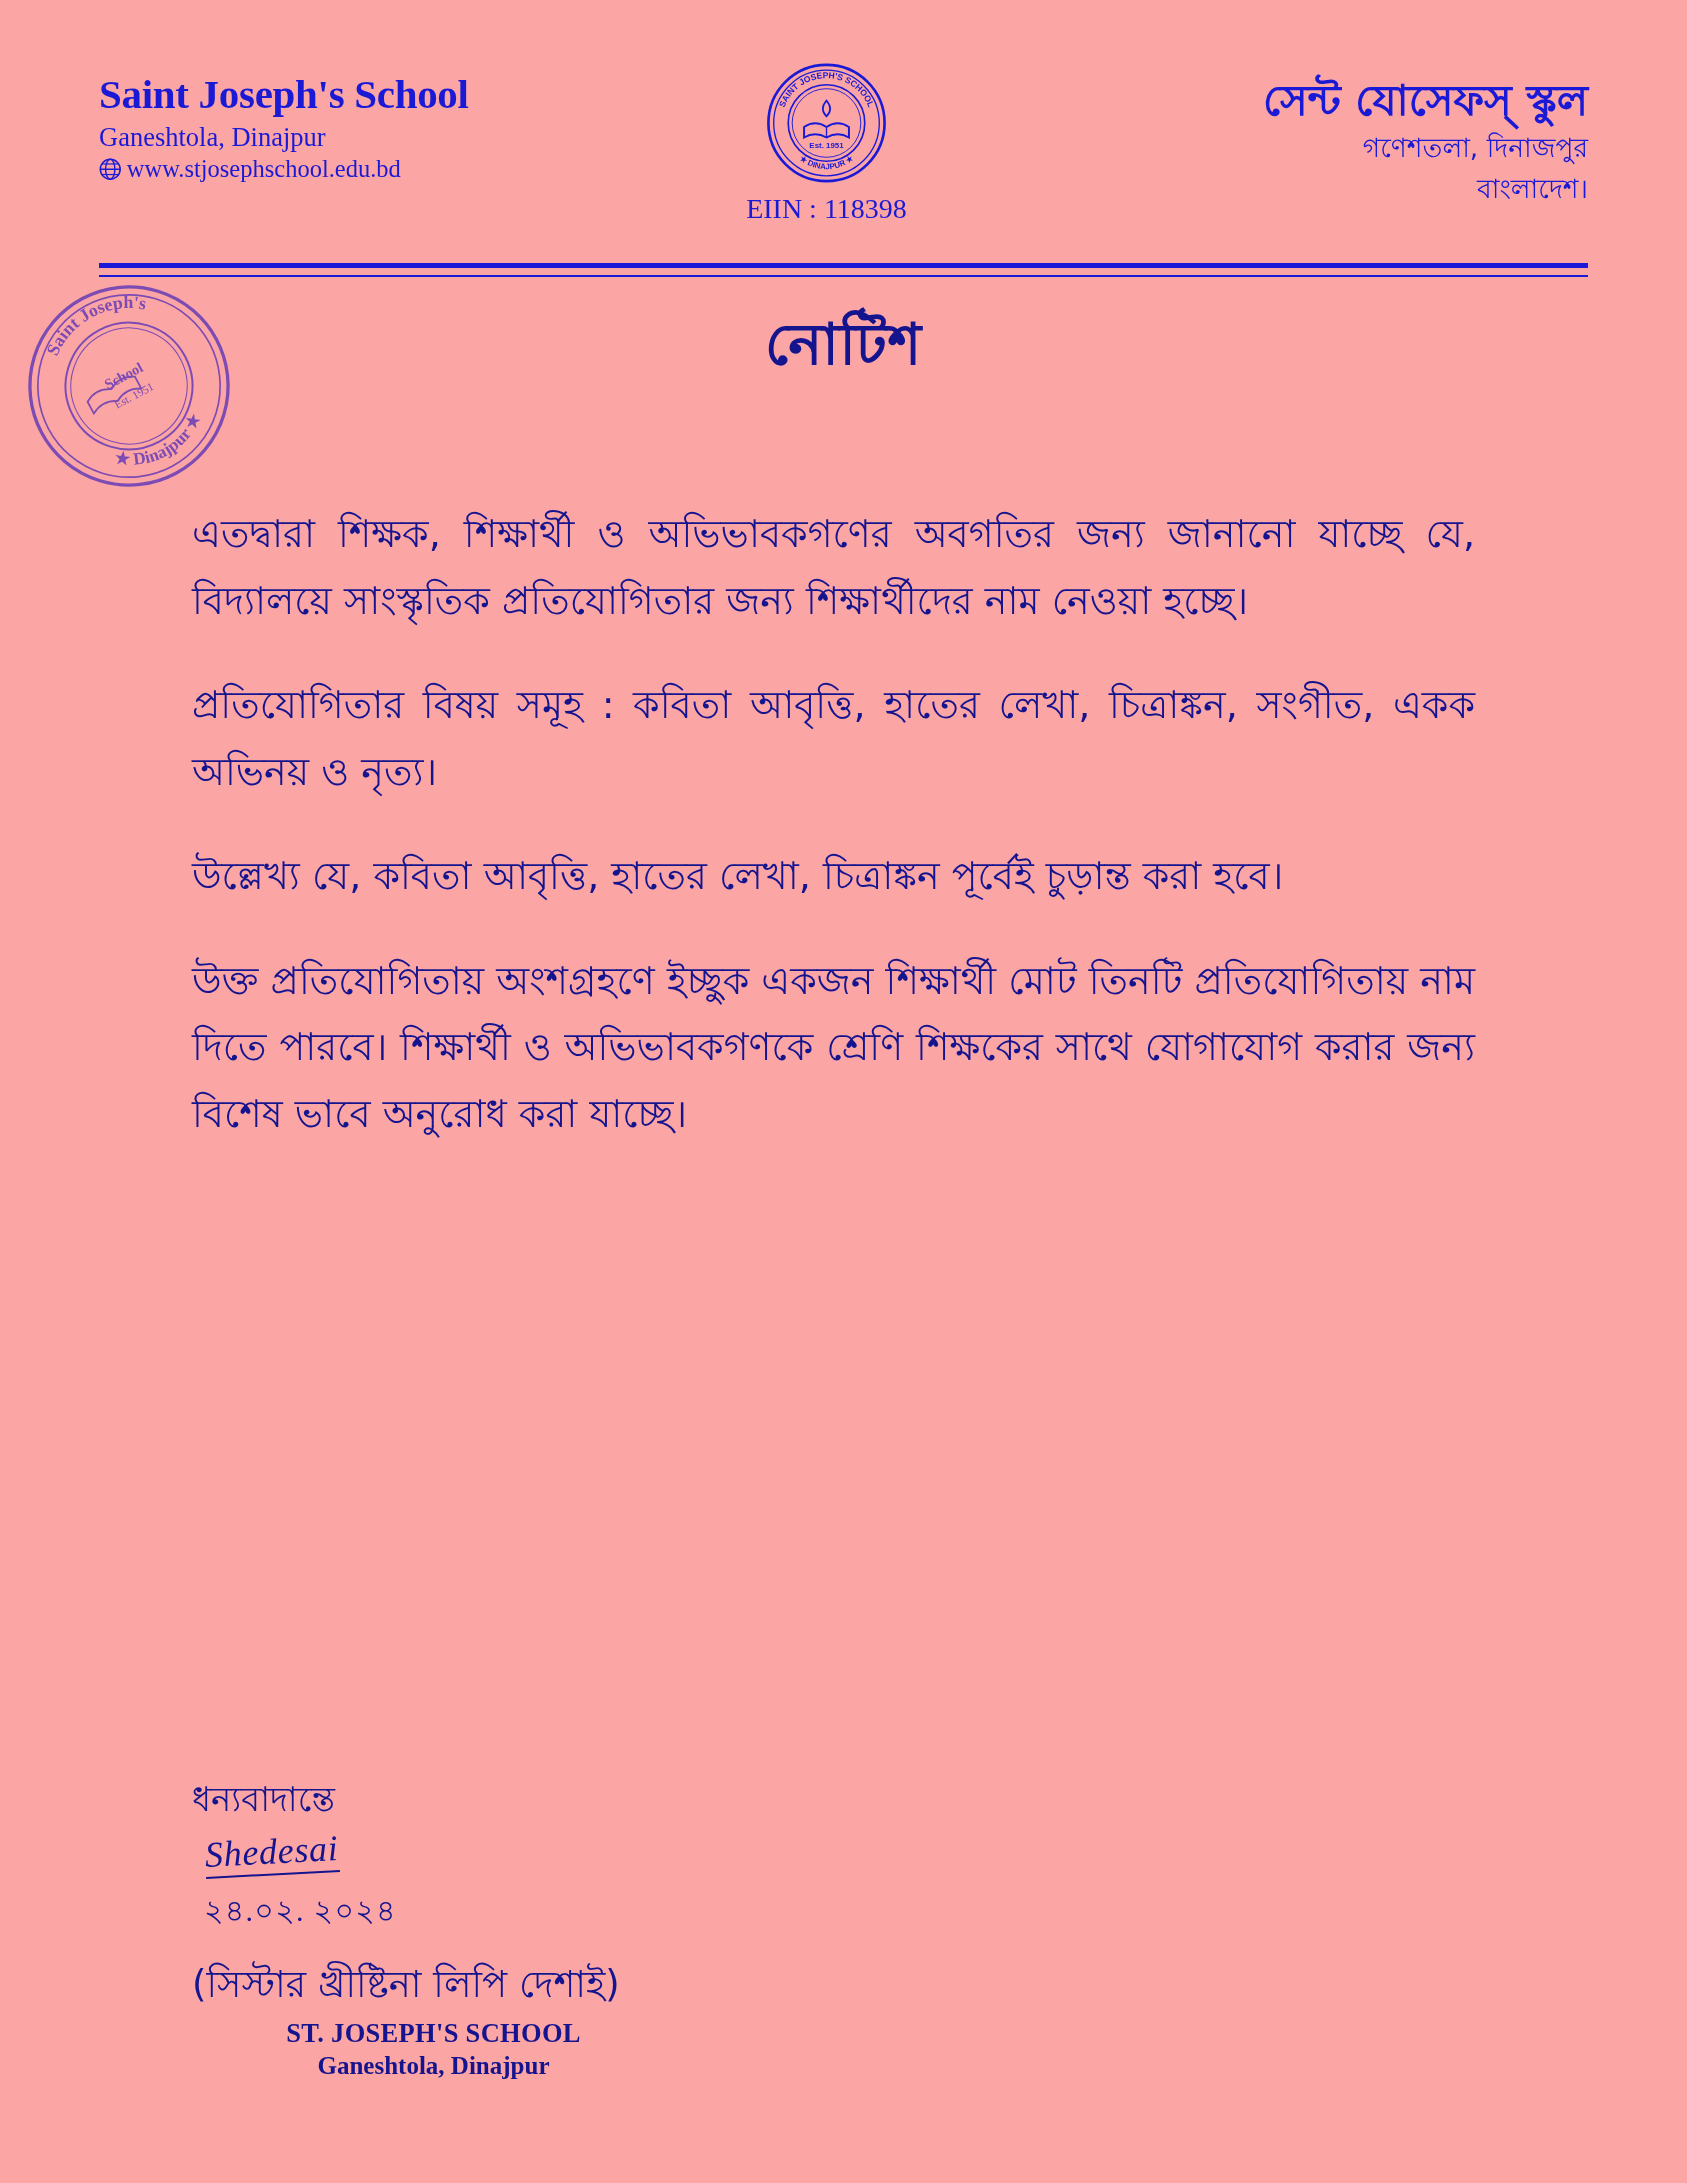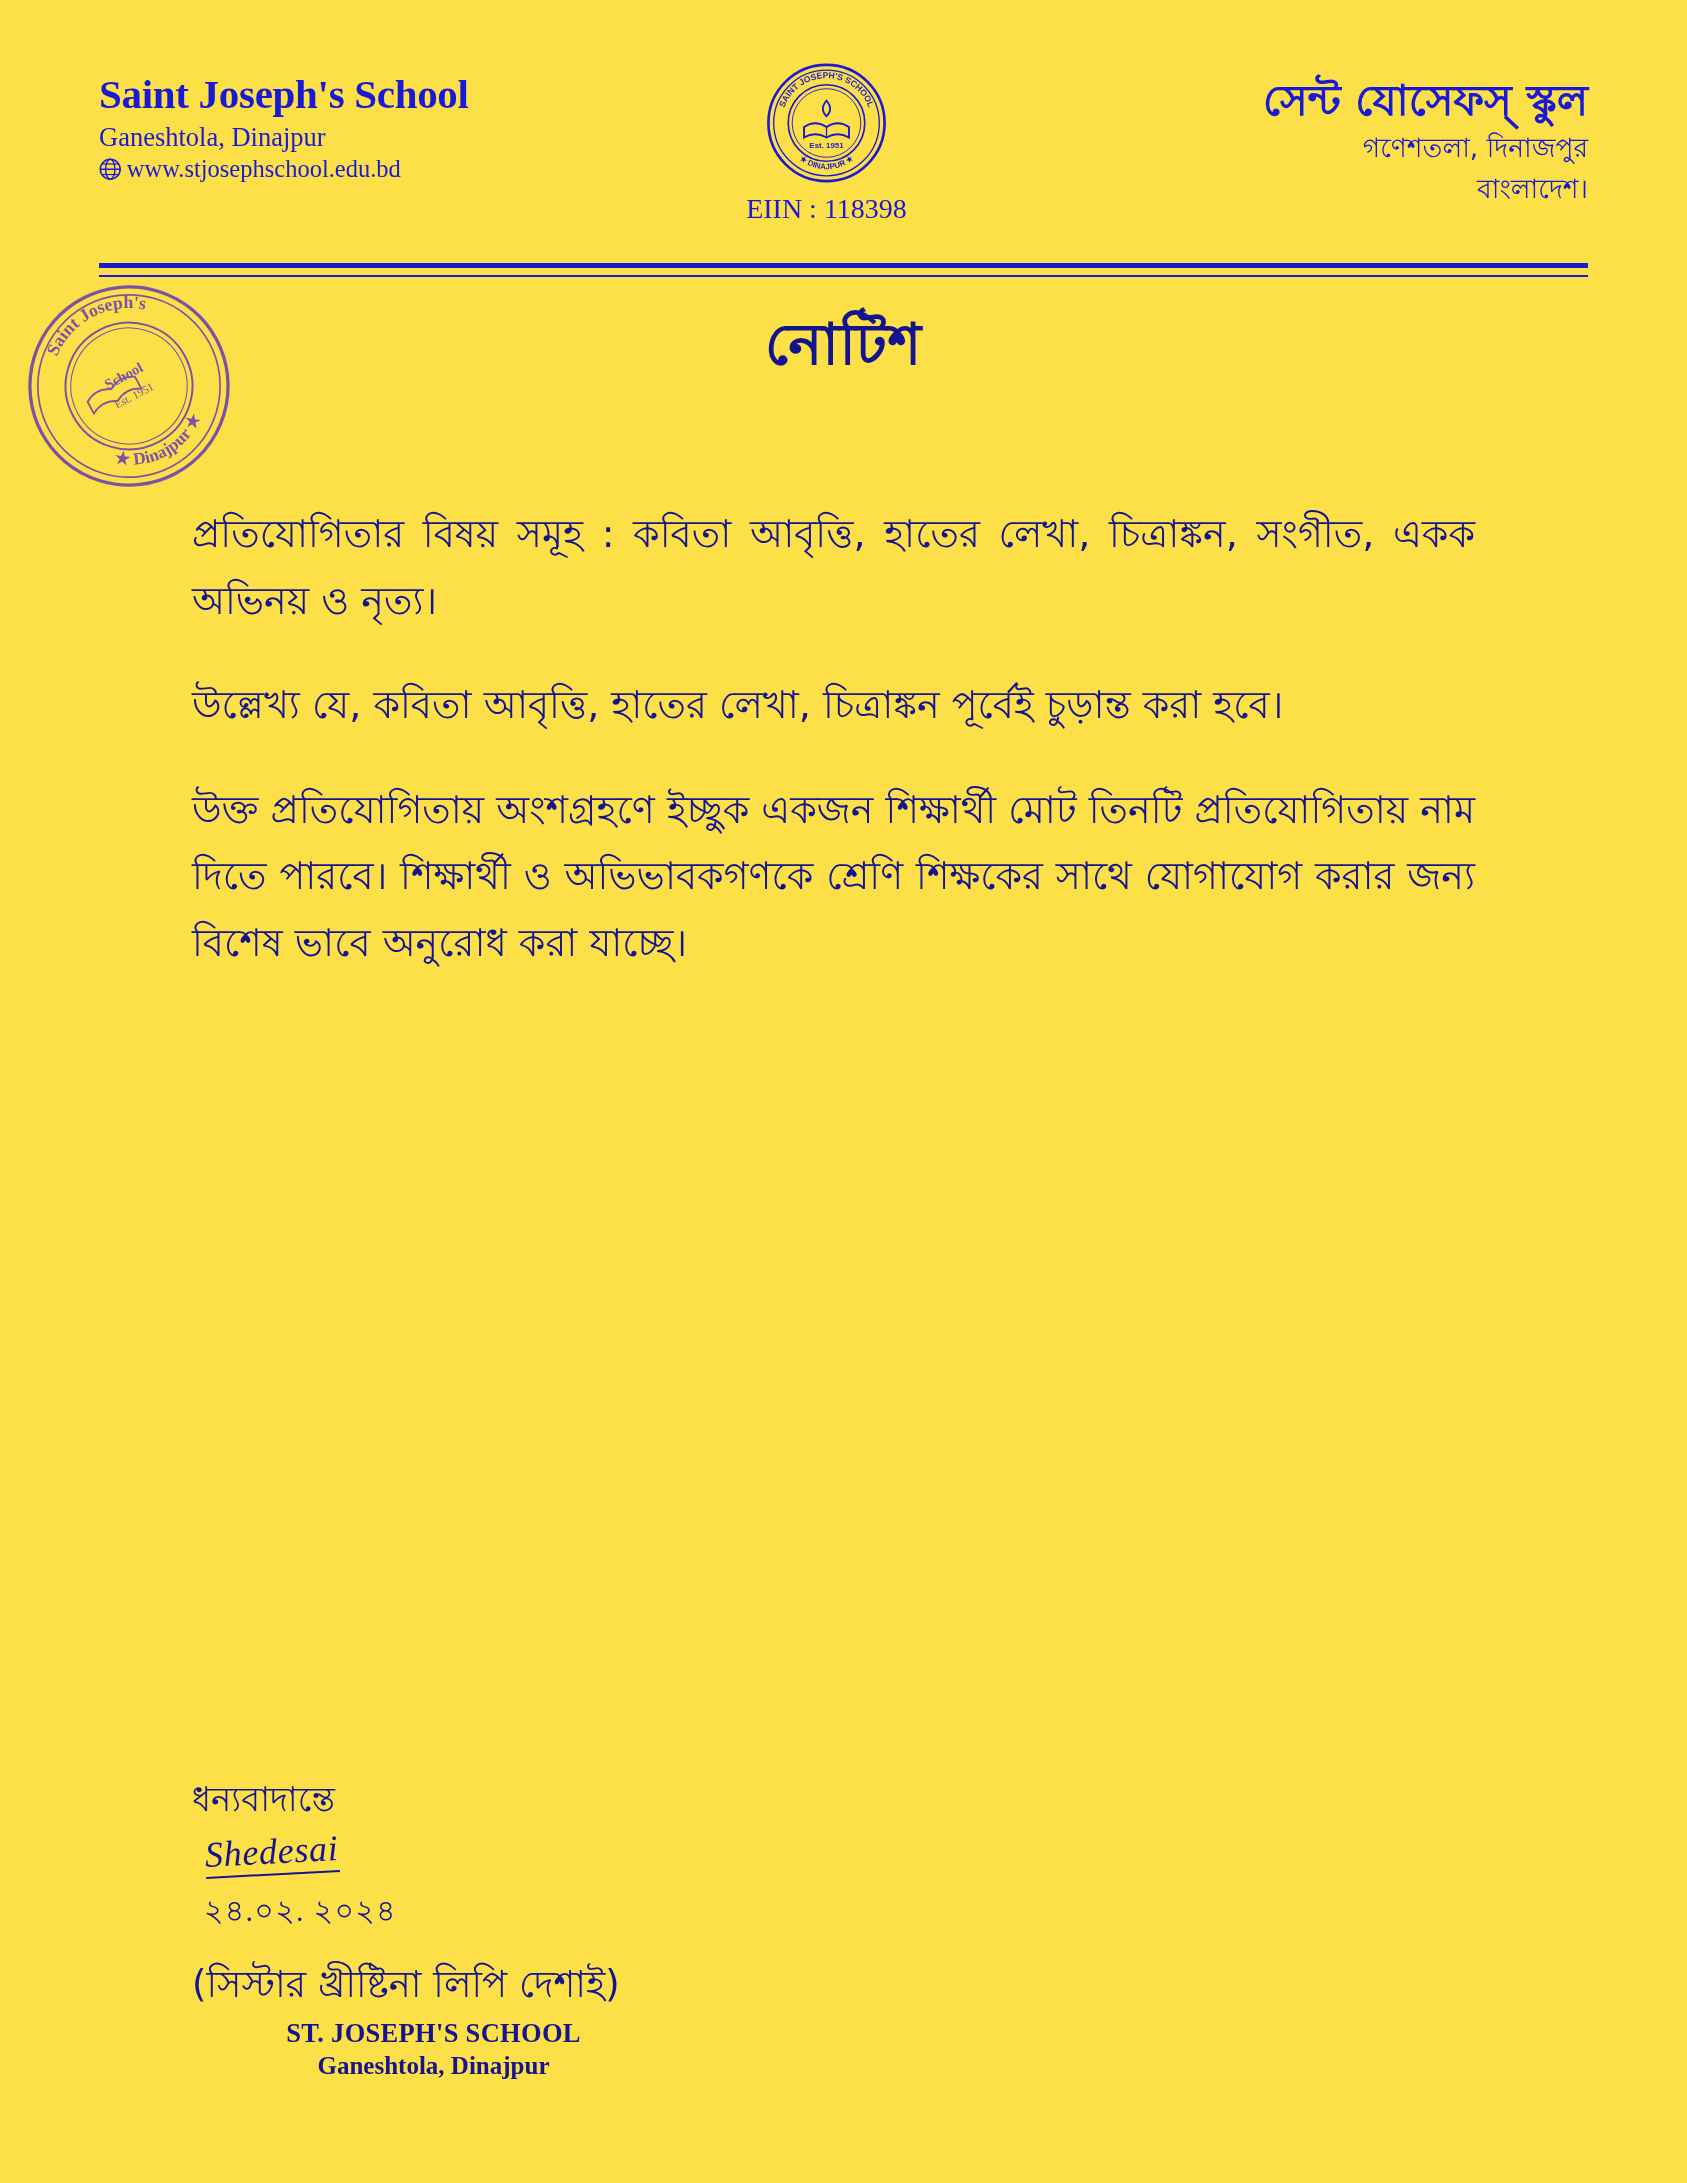--- a/index.html
+++ b/index.html
@@ -13,21 +13,21 @@
     font-family: "Liberation Serif", serif;
     color: #1a1ad0;
     position: relative;
     overflow: hidden;
   }
   .page {
     position: absolute;
     left: 0; top: 0;
     width: 1687px;
     height: 2183px;
-    background: #fde047;
+    background: #fca5a5;
   }
 
   
   .letterhead {
     position: absolute;
     left: 0;
     top: 60px;
     width: 1687px;
     height: 198px;
   }
@@ -317,20 +317,21 @@
         <text x="0" y="-10" text-anchor="middle" font-family="Liberation Serif, serif" font-size="22" font-weight="bold" fill="#6b3fb5">School</text>
         <text x="0" y="22" text-anchor="middle" font-family="Liberation Serif, serif" font-size="17" fill="#6b3fb5">Est. 1951</text>
         <path d="M -52,-62 q 26,-16 52,0 q 26,-16 52,0 l 0,26 q -26,-15 -52,0 q -26,-15 -52,0 Z" fill="none" stroke="#6b3fb5" stroke-width="3.4" transform="translate(-26,40) scale(0.78)"></path>
       </g>
     </svg>
   </div>
 
   <div class="notice-title">নোটিশ</div>
 
   <div class="body-wrap">
+    <p class="para">এতদ্বারা শিক্ষক, শিক্ষার্থী ও অভিভাবকগণের অবগতির জন্য জানানো যাচ্ছে যে, বিদ্যালয়ে সাংস্কৃতিক প্রতিযোগিতার জন্য শিক্ষার্থীদের নাম নেওয়া হচ্ছে।</p>
     <p class="para">প্রতিযোগিতার বিষয় সমূহ : কবিতা আবৃত্তি, হাতের লেখা, চিত্রাঙ্কন, সংগীত, একক অভিনয় ও নৃত্য।</p>
     <p class="para last-left">উল্লেখ্য যে, কবিতা আবৃত্তি, হাতের লেখা, চিত্রাঙ্কন পূর্বেই চুড়ান্ত করা হবে।</p>
     <p class="para">উক্ত প্রতিযোগিতায় অংশগ্রহণে ইচ্ছুক একজন শিক্ষার্থী মোট তিনটি প্রতিযোগিতায় নাম দিতে পারবে। শিক্ষার্থী ও অভিভাবকগণকে শ্রেণি শিক্ষকের সাথে যোগাযোগ করার জন্য বিশেষ ভাবে অনুরোধ করা যাচ্ছে।</p>
   </div>
 
   <div class="sign-block">
     <div class="thanks">ধন্যবাদান্তে</div>
     <div class="signature">Shedesai</div>
     <div class="sign-date">২৪.০২. ২০২৪</div>
     <div class="sign-name">(সিস্টার খ্রীষ্টিনা লিপি দেশাই)</div>

